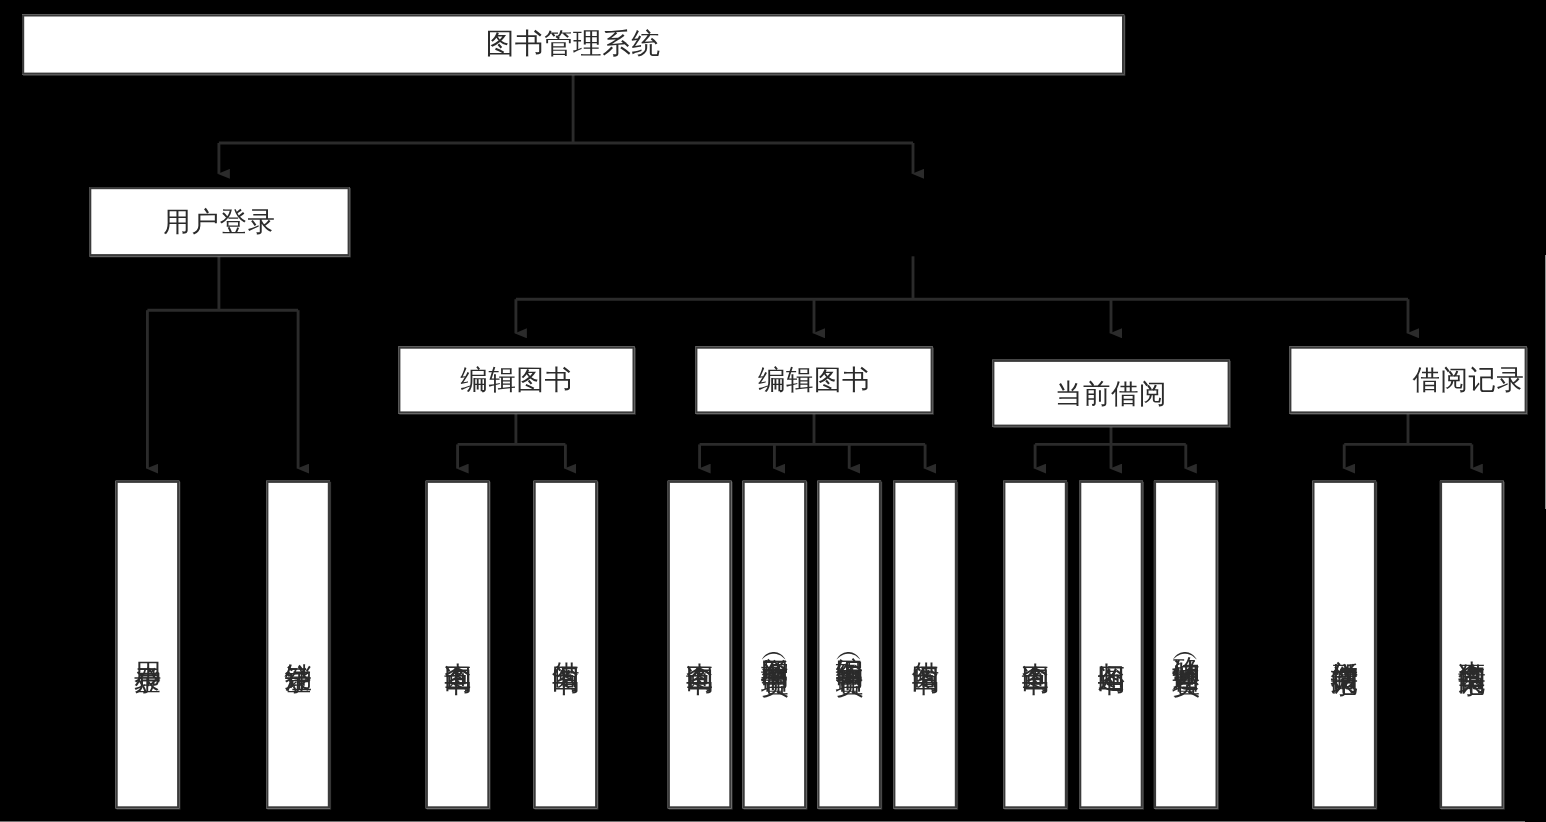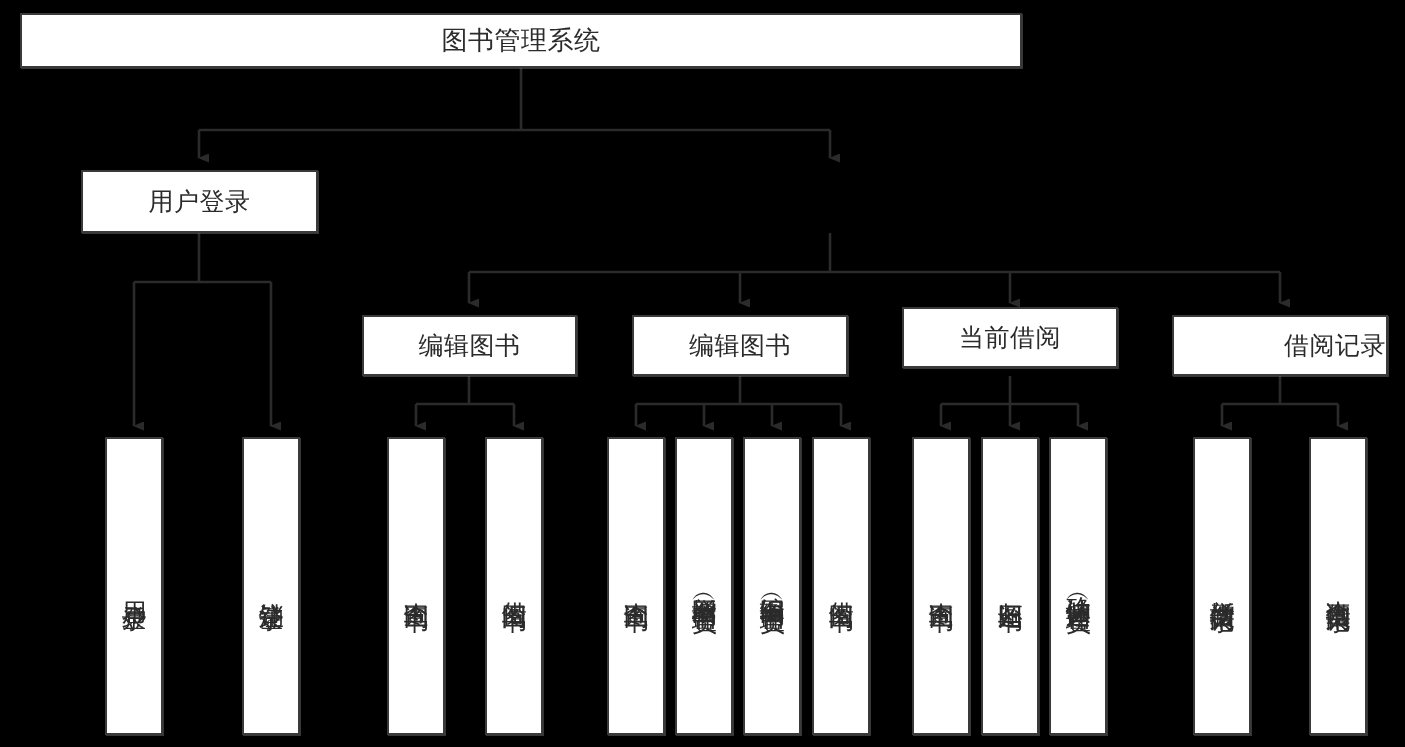--- a/index.html
+++ b/index.html
@@ -139,21 +139,21 @@
   <div class="node horiz" style="left:81px; top:170px; width:237px; height:63px;">
     <span class="node-label">用户登录</span>
   </div>
 
   <div class="node horiz" style="left:362px; top:315px; width:215px; height:61px;">
     <span class="node-label">编辑图书</span>
   </div>
   <div class="node horiz" style="left:632px; top:315px; width:216px; height:61px;">
     <span class="node-label">编辑图书</span>
   </div>
-  <div class="node horiz" style="left:902px; top:307px; width:216px; height:61px;">
+  <div class="node horiz" style="left:902px; top:327px; width:216px; height:61px;">
     <span class="node-label">当前借阅</span>
   </div>
   <div class="node horiz" style="left:1172px; top:315px; width:216px; height:61px;justify-content:flex-end;">
     <span class="node-label">借阅记录</span>
   </div>
 
   <div class="node vert" style="left:105px; top:437px; width:58px; height:298px;">
     <span class="node-label">用户登录</span>
   </div>
   <div class="node vert" style="left:242px; top:437px; width:58px; height:298px;">

